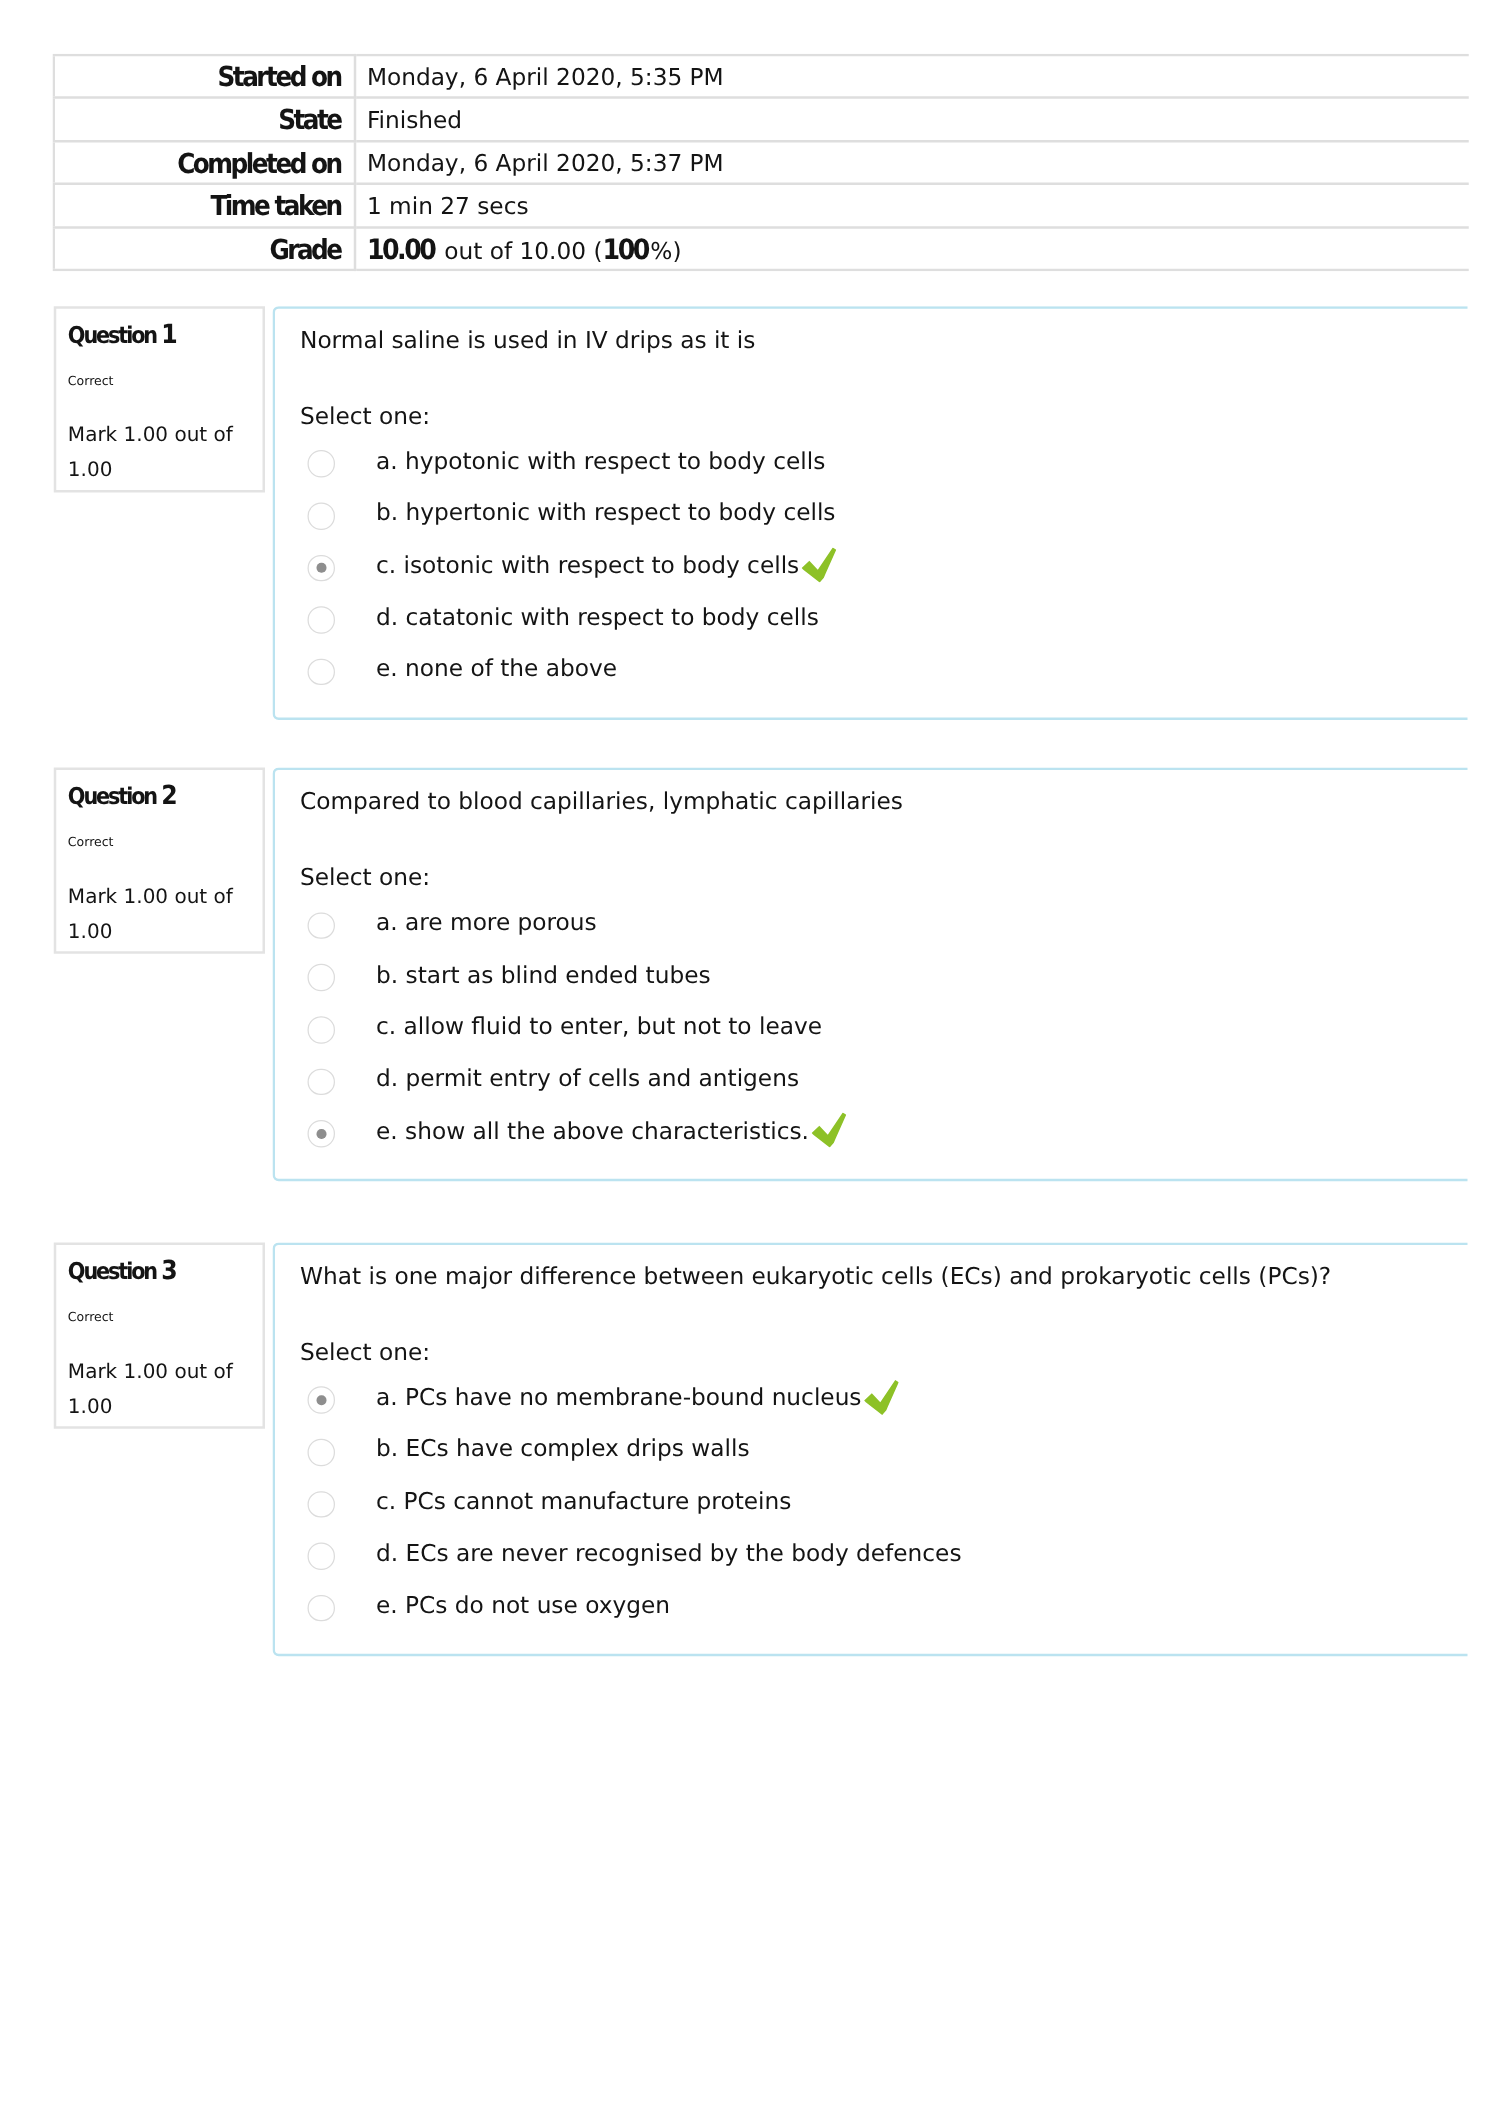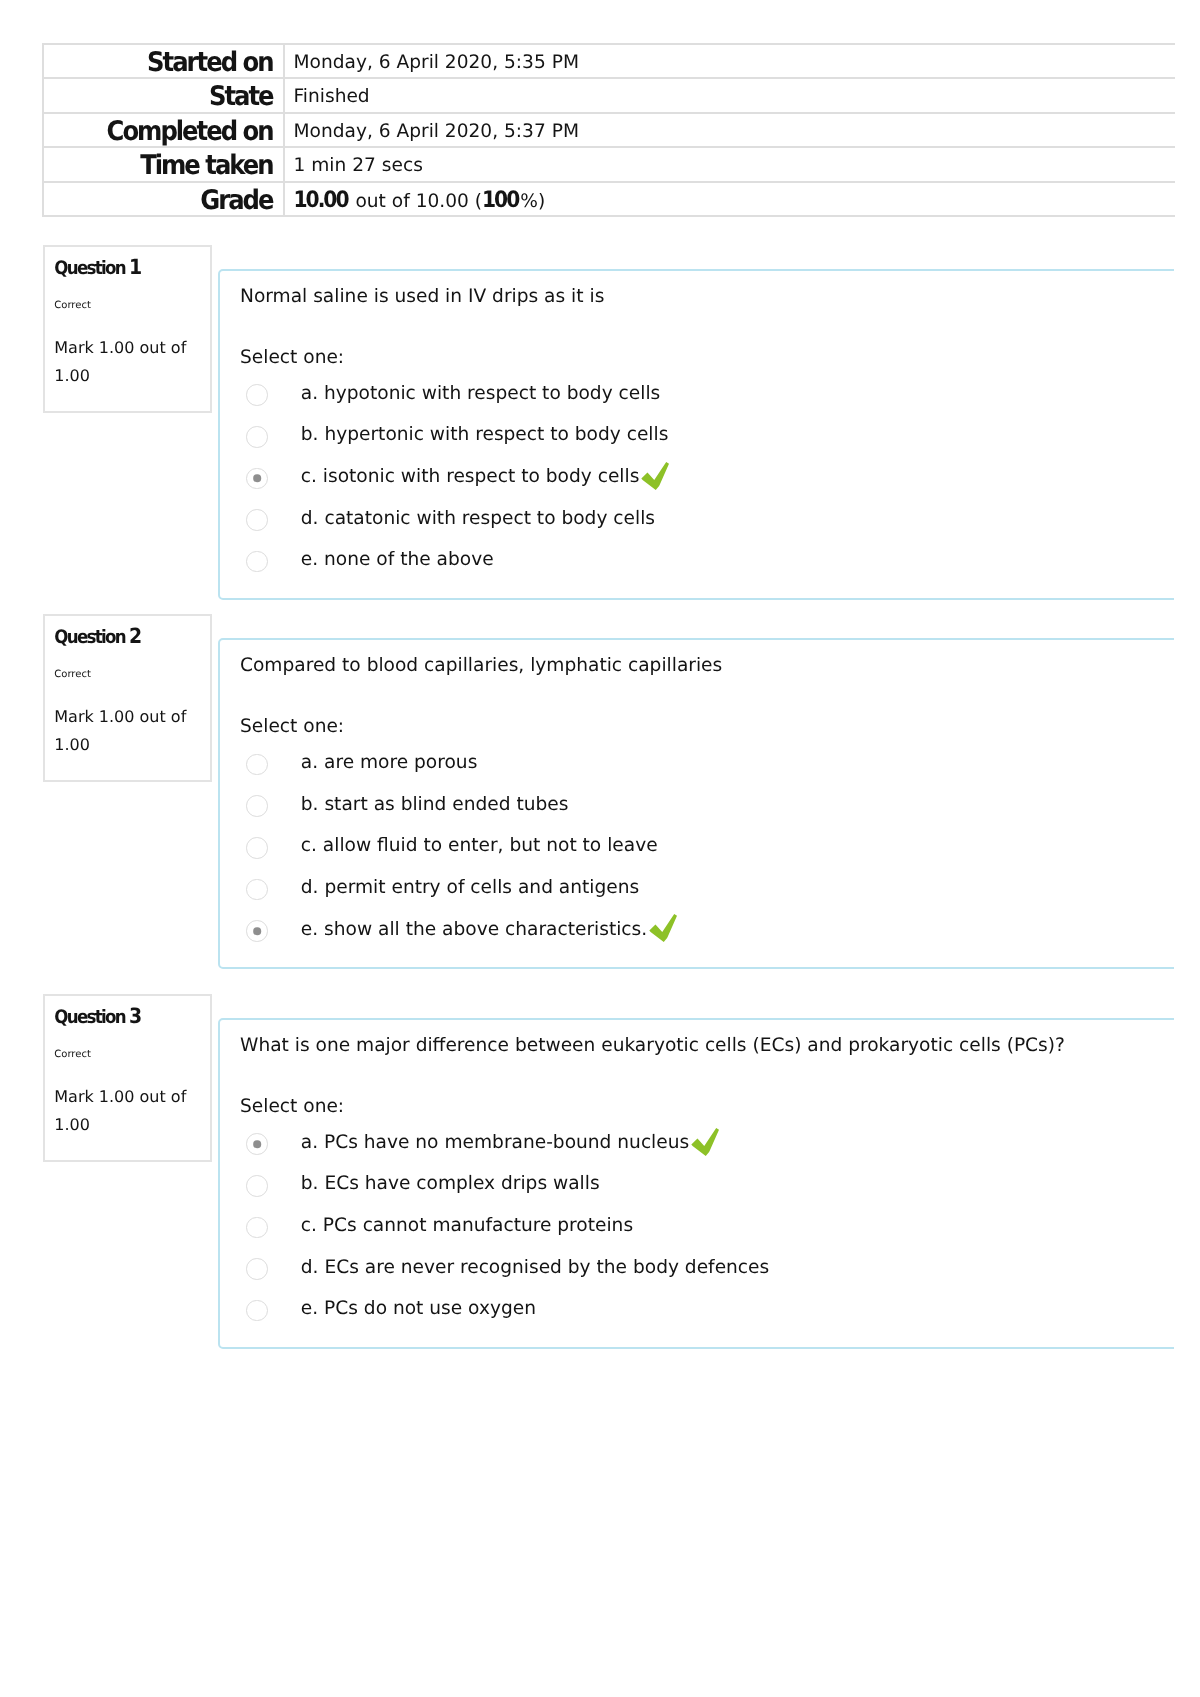--- a/index.html
+++ b/index.html
@@ -5,35 +5,35 @@
   html,body{margin:0;padding:0;background:#ffffff;}
   body{font-family:"DejaVu Sans", sans-serif;color:#141414;-webkit-font-smoothing:antialiased;text-rendering:geometricPrecision;}
   .page{width:1200px;height:1697px;position:relative;background:#ffffff;overflow:hidden;filter:blur(0px);}
 
   
   .summary-wrap{position:absolute;left:42px;top:42.5px;width:1133px;overflow:hidden;}
   table.summary{border-collapse:collapse;width:1135px;table-layout:fixed;border-left:2px solid #dedede;}
   table.summary td{border-top:2px solid #dedede;border-bottom:2px solid #dedede;
       font-size:18.6px;line-height:24px;height:34.5px;box-sizing:border-box;padding:5px 0 1px 0;vertical-align:middle;}
   table.summary td.k{text-align:right;font-weight:bold;width:241px;border-right:2px solid #dedede;
-       padding:4px 10.5px 0 0;font-size:27px;font-stretch:condensed;letter-spacing:-2px;}
+       padding:4px 10.5px 0 0;font-size:22px;font-stretch:condensed;letter-spacing:-2px;}
   table.summary td.v{padding:5px 0 1px 8.5px;}
   table.summary td.v b{font-weight:bold;font-size:22.5px;font-stretch:condensed;letter-spacing:-2px;}
   table.summary td.v b::after{content:'';display:inline-block;width:2px;}
 
   
   .que{position:absolute;left:42px;}
-  .info{position:absolute;left:1px;top:0;width:169px;height:168px;box-sizing:border-box;
+  .info{position:absolute;left:1px;top:0;width:169px;height:149px;box-sizing:border-box;
         border:2px solid #e3e3e3;background:#fff;}
   .info p{position:absolute;left:9.3px;margin:0;white-space:nowrap;}
   .info .qno{top:7px;font-size:18.5px;line-height:26px;font-weight:bold;font-stretch:condensed;letter-spacing:-1.7px;}
   .info .qno .num{font-size:21px;letter-spacing:0;}
   .info .state{top:46px;font-size:10px;line-height:26px;}
   .info .grade{top:87px;font-size:16px;line-height:28px;white-space:normal;width:135px;}
-  .content-clip{position:absolute;left:176px;top:0;width:956px;overflow:hidden;height:334px;margin-top:24px;}
+  .content-clip{position:absolute;left:176px;top:0;width:956px;overflow:hidden;height:334px;}
   .content{border:2px solid #bbe3f0;border-radius:5px;box-sizing:border-box;
       width:1010px;height:331px;padding:0;background:#fff;position:relative;}
   .qtext{position:absolute;left:20px;top:13.5px;font-size:18.6px;line-height:24px;white-space:nowrap;}
   .answer-label{position:absolute;left:20px;top:74.5px;font-size:18.6px;line-height:24px;white-space:nowrap;}
   .opt{position:absolute;left:0;height:20px;display:flex;align-items:center;}
   .radio{width:21.5px;height:21.5px;border:1.2px solid #dcdcdc;border-radius:50%;box-sizing:border-box;
       position:absolute;left:26.2px;top:-1.2px;background:#fff;}
   .radio.on::after{content:"";position:absolute;left:50%;top:50%;width:7.6px;height:7.6px;
       background:#8e8e8e;border-radius:50%;transform:translate(-50%,-50%);}
   .opt .txt{position:absolute;left:80.8px;top:-3.8px;font-size:18.6px;line-height:24px;white-space:nowrap;}

